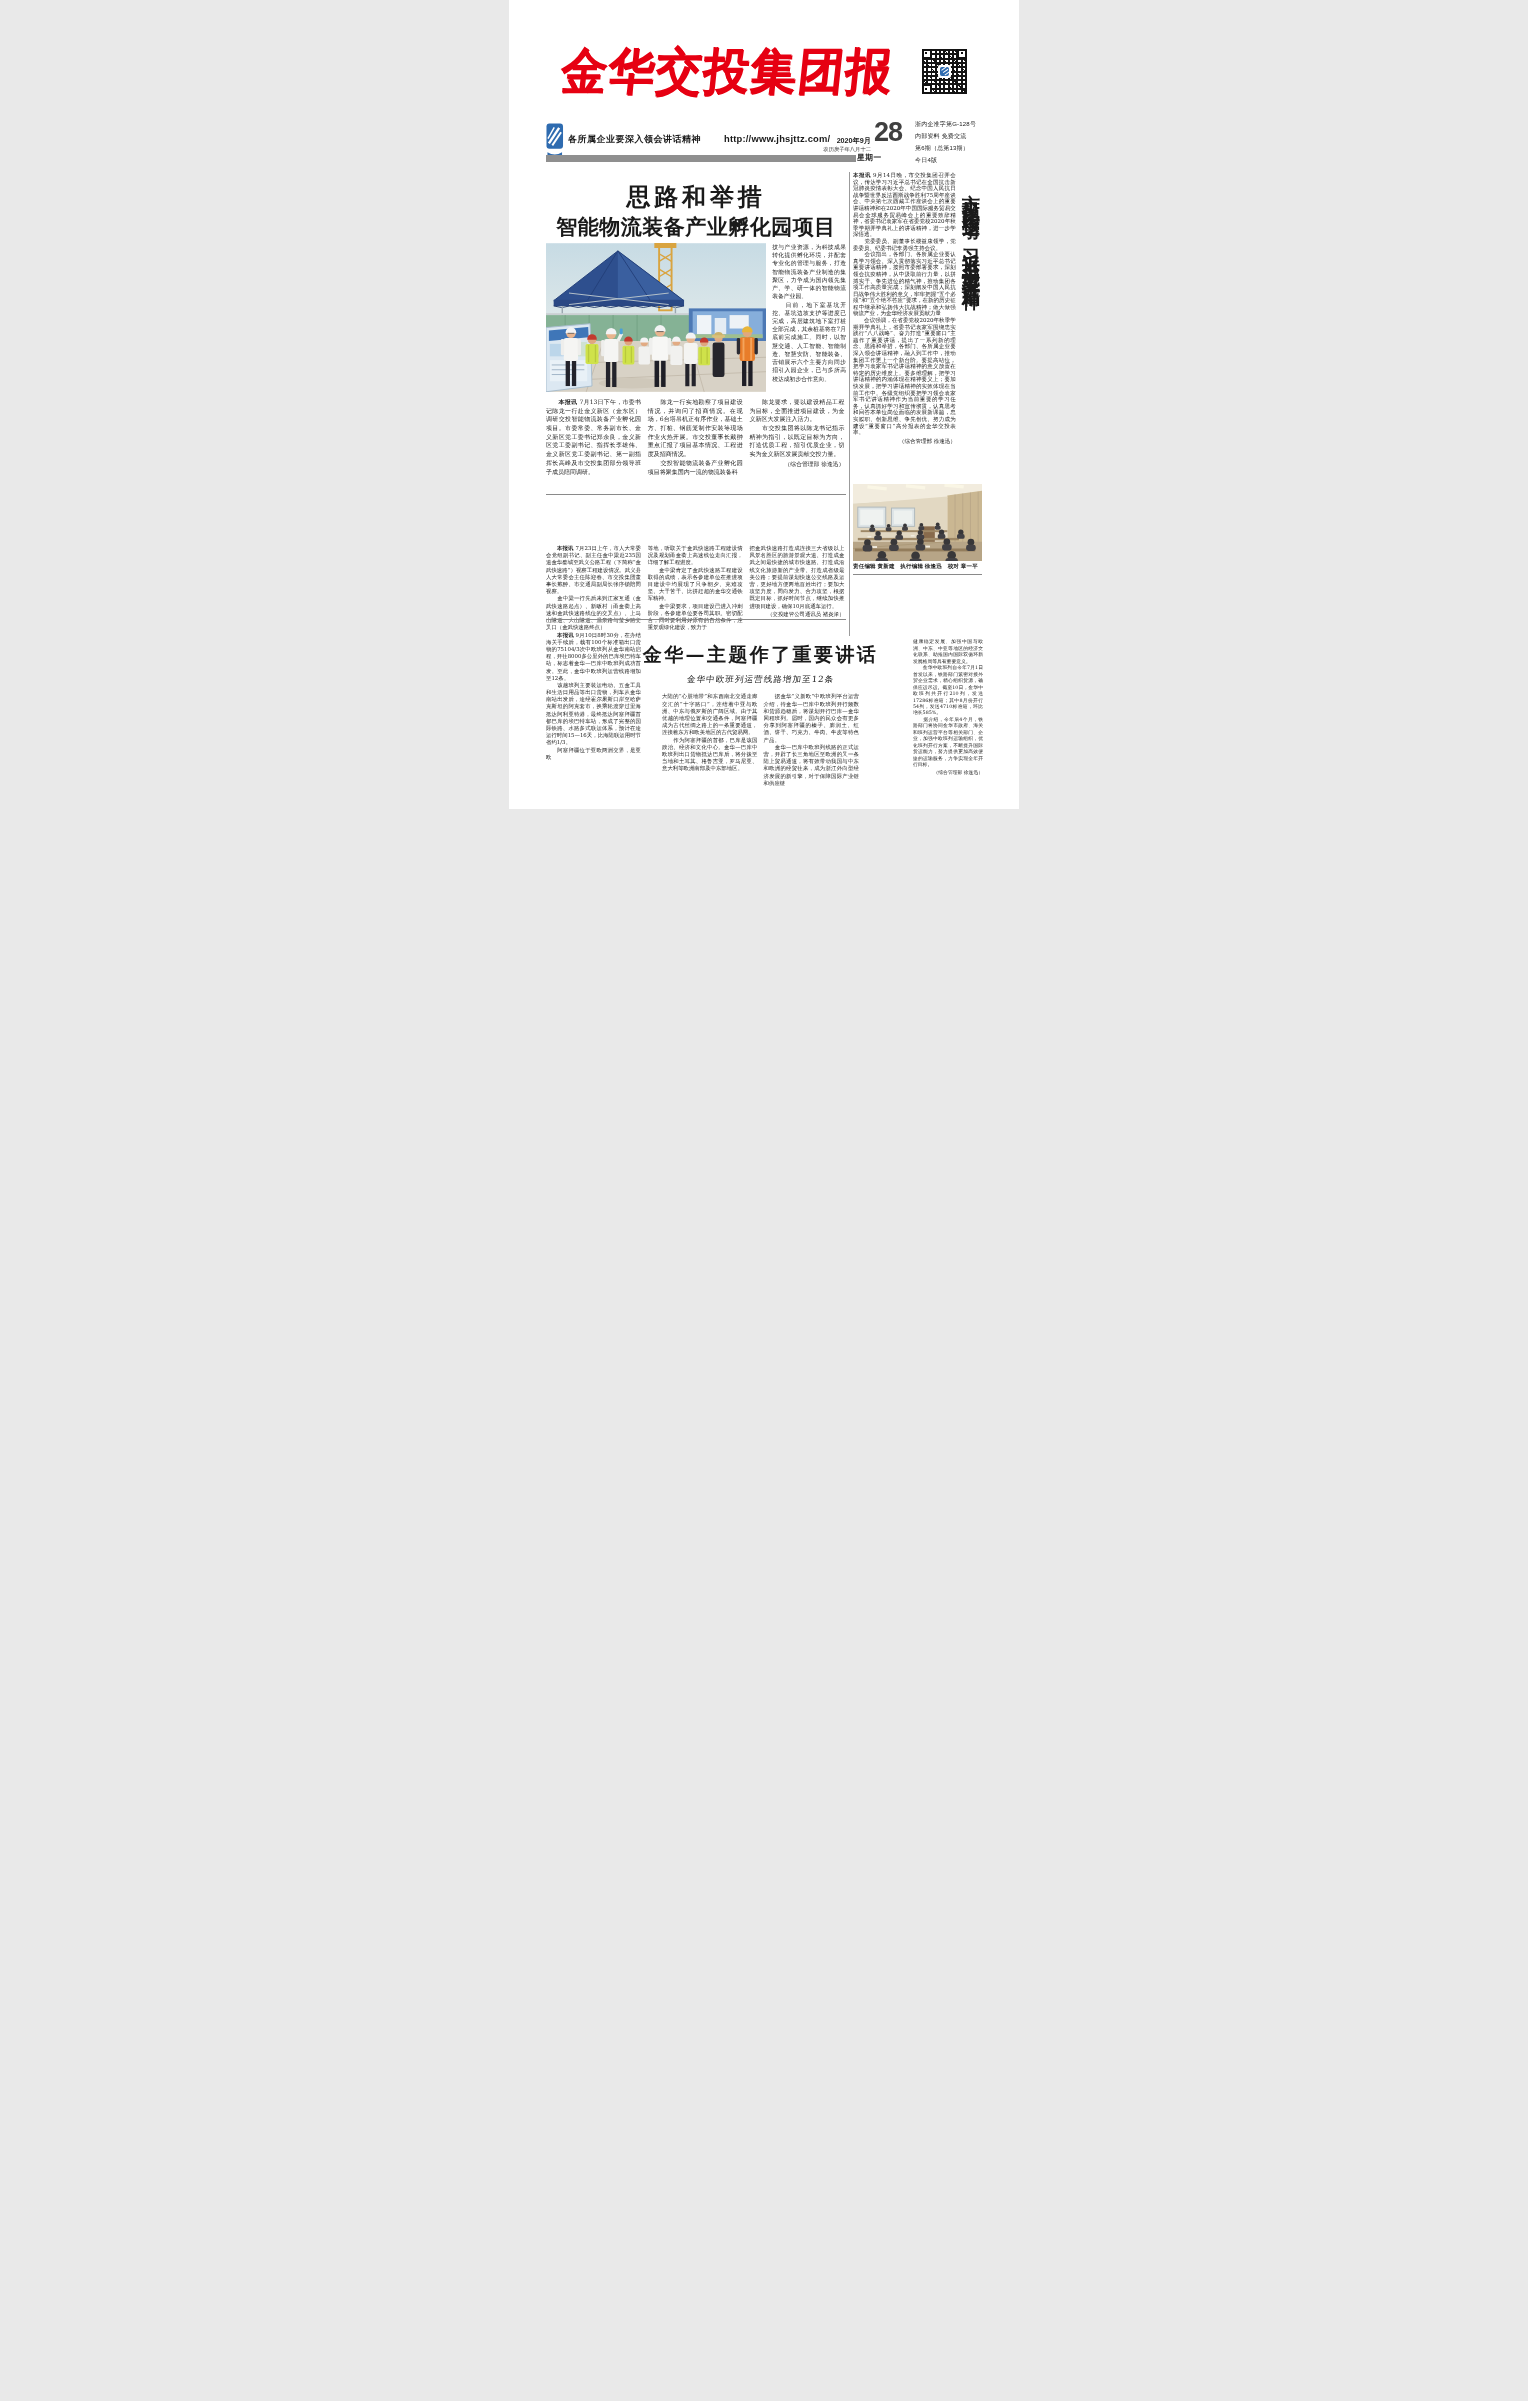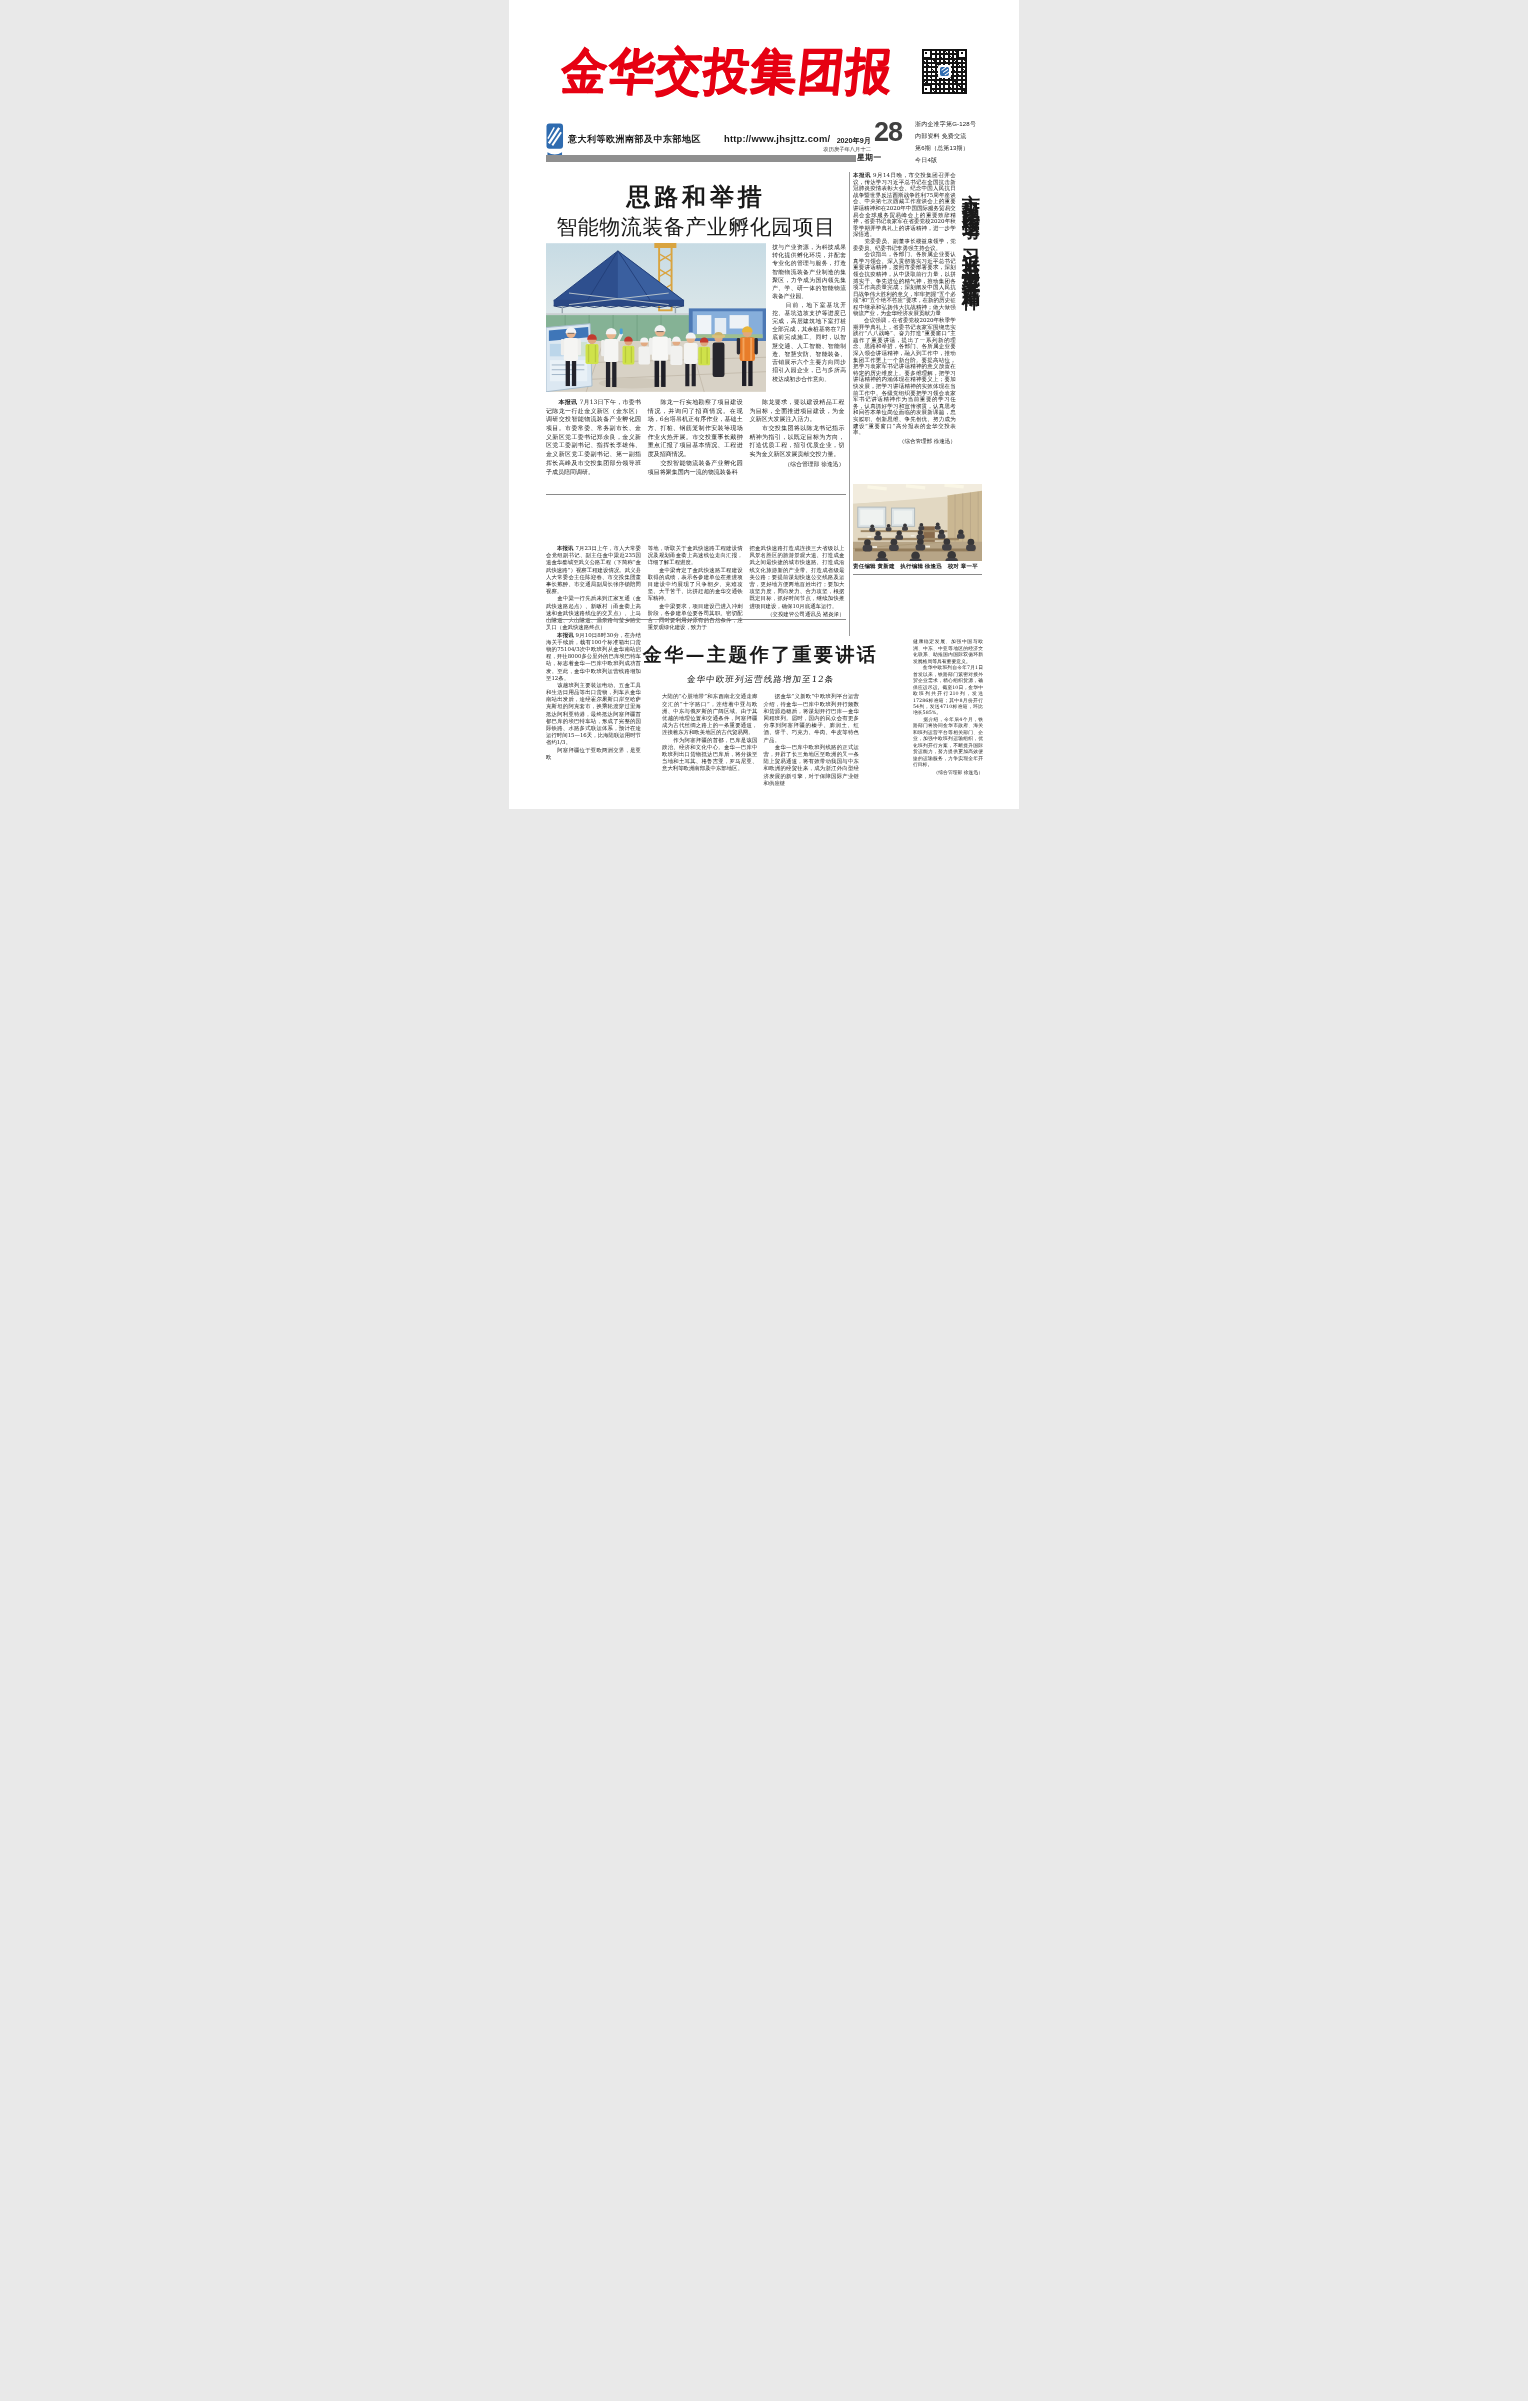--- a/index.html
+++ b/index.html
@@ -40,21 +40,21 @@
 
   
   .colgrp{display:flex;gap:6.7px;}
   .coltxt{white-space:pre-line;text-align:justify;}
   .lead{font-family:"Liberation Sans","DejaVu Sans",sans-serif;font-weight:bold;}
   .byline{text-align:right;margin-top:1px;}
 
   
   .main-art{position:absolute;left:37px;top:172px;width:300px;height:321px;}
   .main-h1{position:absolute;top:8.6px;width:100%;text-align:center;font-size:24px;font-weight:900;letter-spacing:3.8px;}
-  .main-h2{position:absolute;top:41px;width:100%;text-align:center;font-size:21px;font-weight:400;letter-spacing:0.5px;}
+  .main-h2{position:absolute;top:41px;width:100%;text-align:center;font-size:21px;font-weight:700;letter-spacing:0.5px;}
   .main-row{position:absolute;top:71px;left:0;width:100%;display:flex;gap:6.2px;}
   .main-photo{width:220px;height:149px;flex:0 0 auto;}
   .side-col{flex:1;font-size:5.8px;line-height:1.42;}
   .main-cols{position:absolute;top:226px;left:0;width:100%;}
   .main-cols .coltxt{width:95px;font-size:6px;line-height:1.45;}
 
   
   .rule-mid-top{left:37px;top:494px;width:300px;}
   .mid-art{position:absolute;left:37px;top:499px;width:300px;height:119px;}
   .mid-h{position:absolute;top:1.9px;width:100%;text-align:center;font-size:21px;font-weight:900;letter-spacing:1px;}
@@ -112,21 +112,21 @@
     </div>
 
     <svg class="brand-logo" viewBox="0 0 37 74">
       <rect x="1" y="1" width="34" height="52" rx="6" fill="#2e6bb0"></rect>
       <path d="M6 42 L27 10" stroke="#ffffff" stroke-width="5" fill="none"></path>
       <path d="M13 46 L31 19" stroke="#ffffff" stroke-width="4" fill="none"></path>
       <path d="M4 32 L17 9" stroke="#ffffff" stroke-width="3" fill="none"></path>
       <path d="M3 60 q15 10 30 0 l0 7 q-15 9 -30 0 z" fill="#2e6bb0"></path>
     </svg>
 
-    <div class="pub-line sans">意大利等欧洲南部及中东部地区</div>
+    <div class="pub-line sans">各所属企业要深入领会讲话精神</div>
     <div class="url-line sans">http://www.jhsjttz.com/</div>
     <div class="date1 sans">2020年9月</div>
     <div class="date2 sans">农历庚子年八月十二</div>
     <div class="gray-bar"></div>
     <div class="weekday sans">星期一</div>
     <div class="day-num sans">28</div>
   </header>
 
   <div class="v-rule"></div>
 

